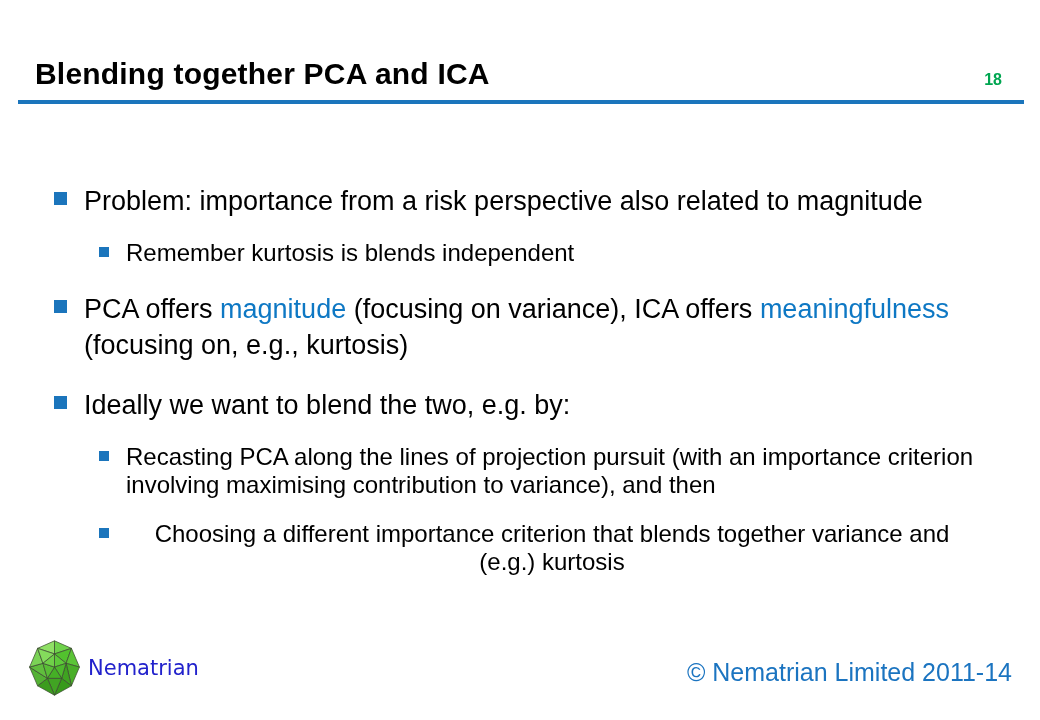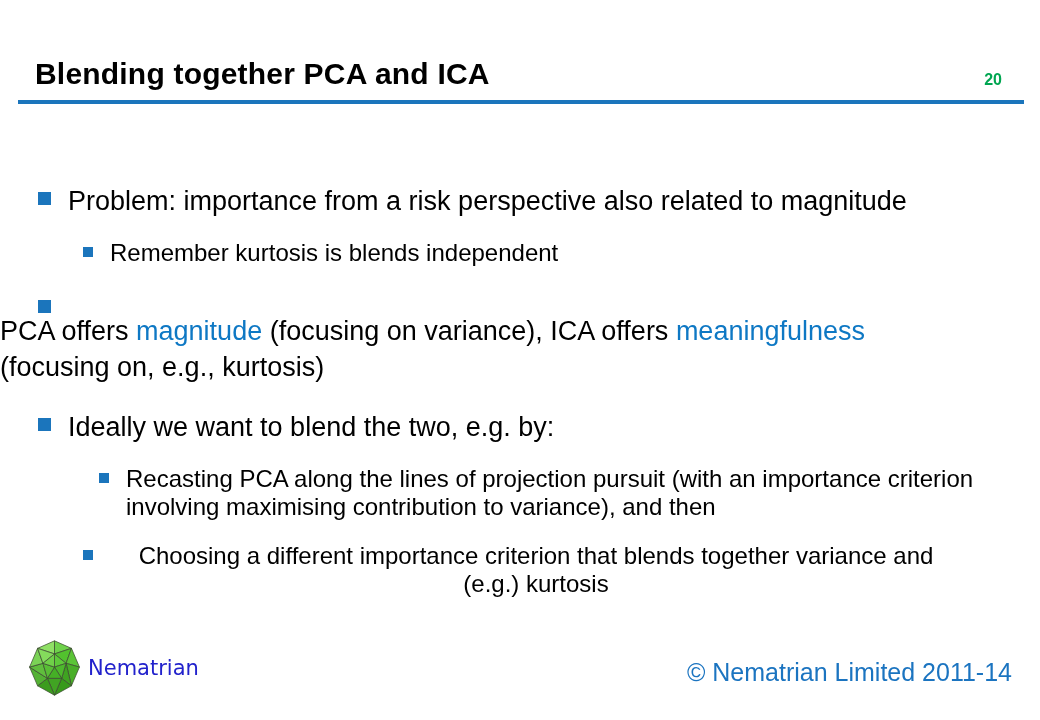--- a/index.html
+++ b/index.html
@@ -19,33 +19,33 @@
     position:absolute; top:71px; right:38px;
     font-size:16px; font-weight:bold;
     color:var(--number-green, #00A651);
   }
   .title-rule {
     position:absolute; left:18px; right:16px; top:100px; height:4px;
     background:var(--accent-blue, #1B75BC);
   }
   
   .content { position:absolute; left:0; top:160px; width:100%; }
-  .li { display:flex; align-items:flex-start; }
+  .li { display:flex; align-items:flex-start;padding-left:16px; }
   .bullet {
     flex:0 0 auto; background:var(--accent-blue, #1B75BC); display:block;
   }
   .li1 .bullet { width:13px; height:13px; margin:9px 17px 0 38px; }
   .li2 .bullet { width:10px; height:10px; margin:8px 17px 0 83px; }
   .li1 .txt { font-size:27px; line-height:36px; max-width:900px; }
   .li2 .txt { font-size:24px; line-height:28px; max-width:852px; }
   .m-item1 { margin-top:23px; }
   .m-item2 { margin-top:20px; }
-  .m-item3 { margin-top:24px;flex-direction:column; }
+  .m-item3 { margin-top:24px; }
   .m-item4 { margin-top:24px; }
-  .m-item5 { margin-top:20px;margin-left:16px; }
+  .m-item5 { margin-top:20px; }
   .m-item6 { margin-top:21px;text-align:center; }
   .hl { color:var(--text-blue, #0E78C4); }
   
   .footer {
     position:absolute; left:26px; top:637px; height:62px;
     display:flex; align-items:center;
   }
   .logo { width:57px; height:60px; display:block; }
   .brand {
     margin-left:5px; font-family:"DejaVu Sans", sans-serif;
@@ -56,21 +56,21 @@
     font-size:25px; color:var(--copyright-blue, #1B74C0);
     white-space:nowrap;
   }
 </style>
 </head>
 <body>
 
 <div class="slide">
 
   <div class="title">Blending together PCA and ICA</div>
-  <div class="slide-number">20</div>
+  <div class="slide-number">18</div>
   <div class="title-rule"></div>
 
   <div class="content">
 
     <div class="li li1 m-item1">
       <span class="bullet"></span>
       <span class="txt">Problem: importance from a risk perspective also related to magnitude</span>
     </div>
 
     <div class="li li2 m-item2">

